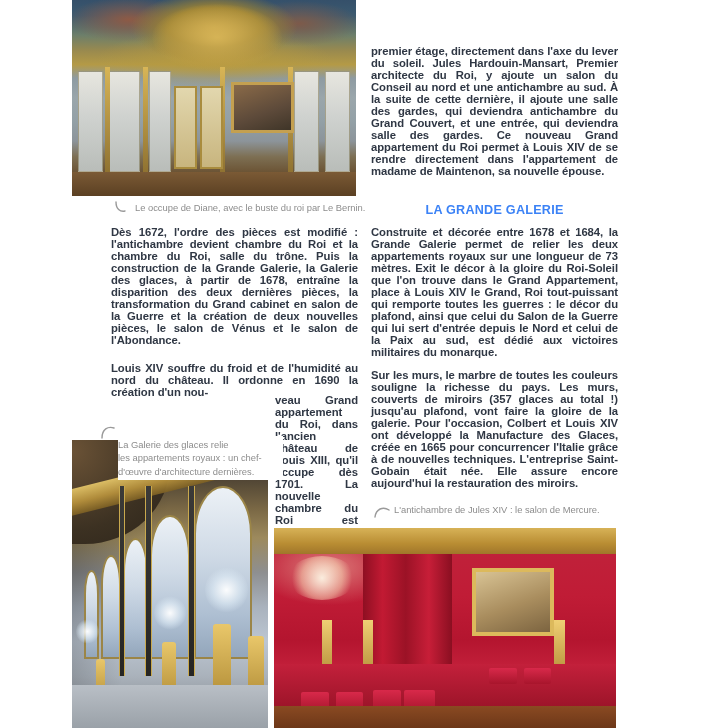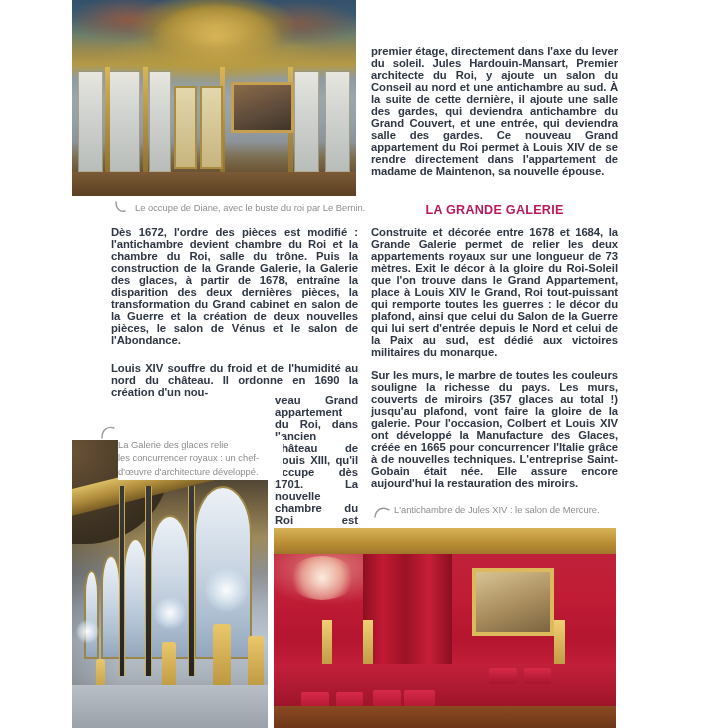--- a/index.html
+++ b/index.html
@@ -26,21 +26,21 @@
     line-height: 12px;
     text-align: justify;
     font-weight: 600;
     letter-spacing: -0.05px;
   }
   .body-col p { margin: 0 0 11px 0; }
   .body-col p:last-child { margin-bottom: 0; }
 
   .section-head {
     position: absolute;
-    color: #be185d;
+    color: #3b82f6;
     font-family: "Liberation Sans", sans-serif;
     font-weight: 700;
     font-size: 12.6px;
     letter-spacing: 0.25px;
     text-align: center;
     text-transform: uppercase;
   }
 
   .caption {
     position: absolute;
@@ -274,22 +274,22 @@
     <div class="floor"></div>
   </div>
 
   <span class="arc-icon" style="left:100px; top:424px;">
     <svg width="18" height="16" viewBox="0 0 18 16" aria-hidden="true">
       <path d="M2 14 C2 5, 8 2, 14 4" fill="none" stroke="#9a9a9a" stroke-width="1.4" stroke-linecap="round"></path>
     </svg>
   </span>
   <div class="caption-box" style="left:118px; top:400px; width:165px;margin-top:36px;">
     <div class="caption" style="position:static;">La Galerie des glaces relie</div>
-    <div class="caption" style="position:static;">les concurrencer royaux : un chef-</div>
-    <div class="caption" style="position:static;">d'œuvre d'architecture développé.</div>
+    <div class="caption" style="position:static;">les appartements royaux : un chef-</div>
+    <div class="caption" style="position:static;">d'œuvre d'architecture dernières.</div>
   </div>
 
   <span class="arc-icon" style="left:374px; top:505px;">
     <svg width="18" height="14" viewBox="0 0 18 14" aria-hidden="true">
       <path d="M1 12 C2 4, 9 1, 15 5" fill="none" stroke="#9a9a9a" stroke-width="1.4" stroke-linecap="round"></path>
     </svg>
   </span>
   <div class="caption" style="left:394px; top:503px; width:230px;">L'antichambre de Jules XIV : le salon de Mercure.</div>
 
   <div class="photo" id="photo-mercure" style="left:274px; top:528px; width:342px; height:200px;">

